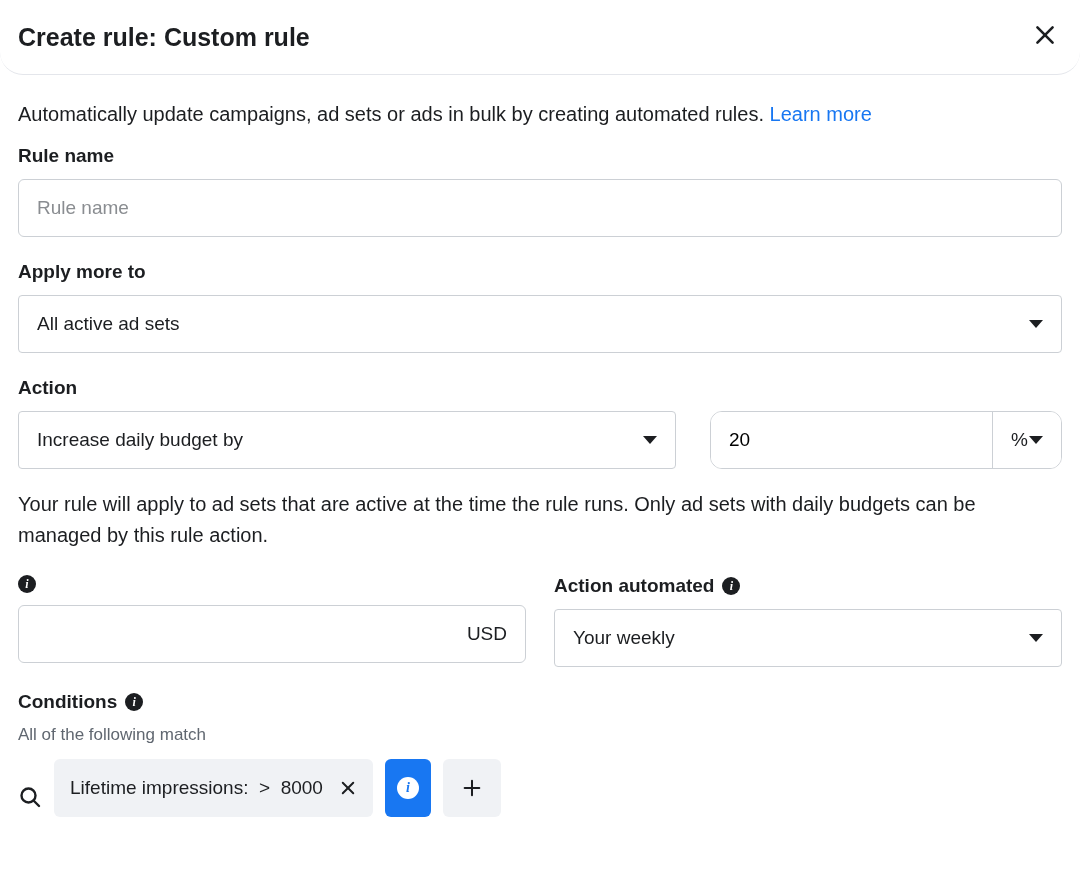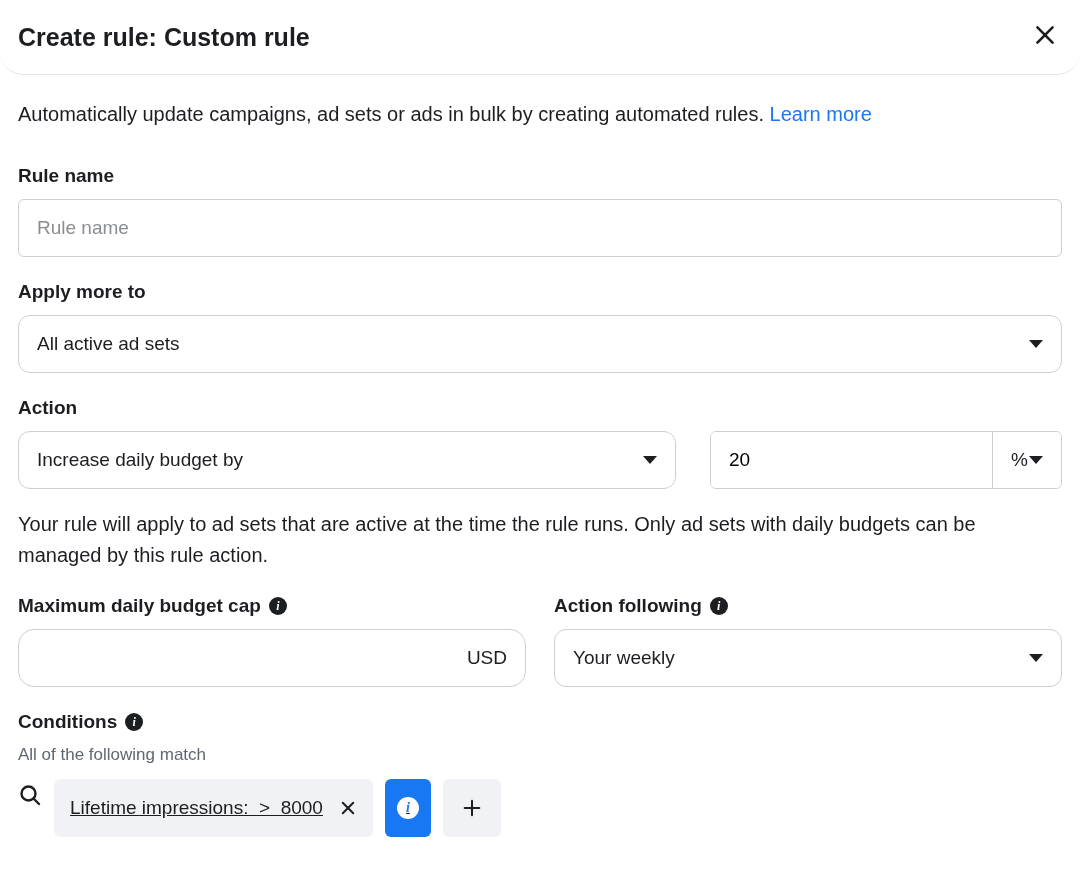--- a/index.html
+++ b/index.html
@@ -28,21 +28,21 @@
     cursor: pointer;
     padding: 4px;
   }
   .close-btn svg { display: block; }
   .body {
     padding: 24px 18px 10px 18px;
   }
   .intro {
     font-size: 20px;
     line-height: 1.5;
-    margin: 0 0 36px 0;
+    margin: 0 0 16px 0;
   }
   .intro a {
     color: #1877f2;
     text-decoration: none;
     cursor: pointer;
   }
   .field-label {
     font-size: 19px;
     font-weight: 700;
     margin: 0 0 12px 0;
@@ -75,42 +75,42 @@
     background: #fff;
   }
   .text-input::placeholder { color: #8a8d91; }
   .section { margin-bottom: 24px; }
   .select {
     display: flex;
     align-items: center;
     justify-content: space-between;
     height: 58px;
     border: 1px solid #ccd0d5;
-    border-radius: 12px;
+    border-radius: 4px;
     padding: 0 18px;
     font-size: 19px;
     background: #fff;
     cursor: pointer;
   }
   .caret {
     width: 0; height: 0;
     border-left: 7px solid transparent;
     border-right: 7px solid transparent;
     border-top: 8px solid #1c1e21;
   }
   .action-row {
     display: flex;
     gap: 34px;
   }
   .action-select { flex: 0 0 658px; }
   .action-value-wrap {
     display: flex;
     flex: 1;
     border: 1px solid #ccd0d5;
-    border-radius: 6px;
+    border-radius: 12px;
     overflow: hidden;
   }
   .action-value {
     border: none;
     height: 56px;
     padding: 0 18px;
     font-size: 19px;
     flex: 1;
     outline: none;
   }
@@ -132,21 +132,21 @@
   }
   .two-col {
     display: flex;
     gap: 28px;
   }
   .two-col > div { flex: 1; }
   .budget-input-wrap {
     display: flex;
     align-items: center;
     border: 1px solid #ccd0d5;
-    border-radius: 16px;
+    border-radius: 6px;
     height: 58px;
     padding: 0 18px;
   }
   .budget-input {
     flex: 1;
     border: none;
     height: 100%;
     font-size: 19px;
     outline: none;
     text-align: left;
@@ -155,23 +155,22 @@
     font-size: 19px;
     color: #1c1e21;
   }
   .subtext {
     font-size: 17px;
     color: #606770;
     margin: 5px 0 14px 0;
   }
   .conditions-row {
     display: flex;
-    align-items: flex-start;
+    align-items: flex-end;
     gap: 12px;
-    text-decoration: underline;
   }
   .search-icon-wrap {
     cursor: pointer;
     padding: 4px 0;
   }
   .chip {
     display: flex;
     align-items: center;
     background: #f0f2f5;
     border-radius: 6px;
@@ -264,31 +263,30 @@
           <span class="caret"></span>
         </div>
       </div>
     </div>
     <p class="help-text">Your rule will apply to ad sets that are active at the time the rule runs. Only ad sets with daily budgets can be managed by this rule action.</p>
   </div>
 
   <div class="two-col section">
     <div>
       <div class="field-label">
-        <span>Maximum daily budget cap</span>
         <span class="info-icon">i</span>
       </div>
       <div class="budget-input-wrap">
         <input class="budget-input" type="text" value="" style="">
         <span class="currency">USD</span>
       </div>
     </div>
     <div>
       <div class="field-label">
-        <span>Action following</span>
+        <span>Action automated</span>
         <span class="info-icon">i</span>
       </div>
       <div class="select">
         <span>Your weekly</span>
         <span class="caret"></span>
       </div>
     </div>
   </div>
 
   <div class="section">

